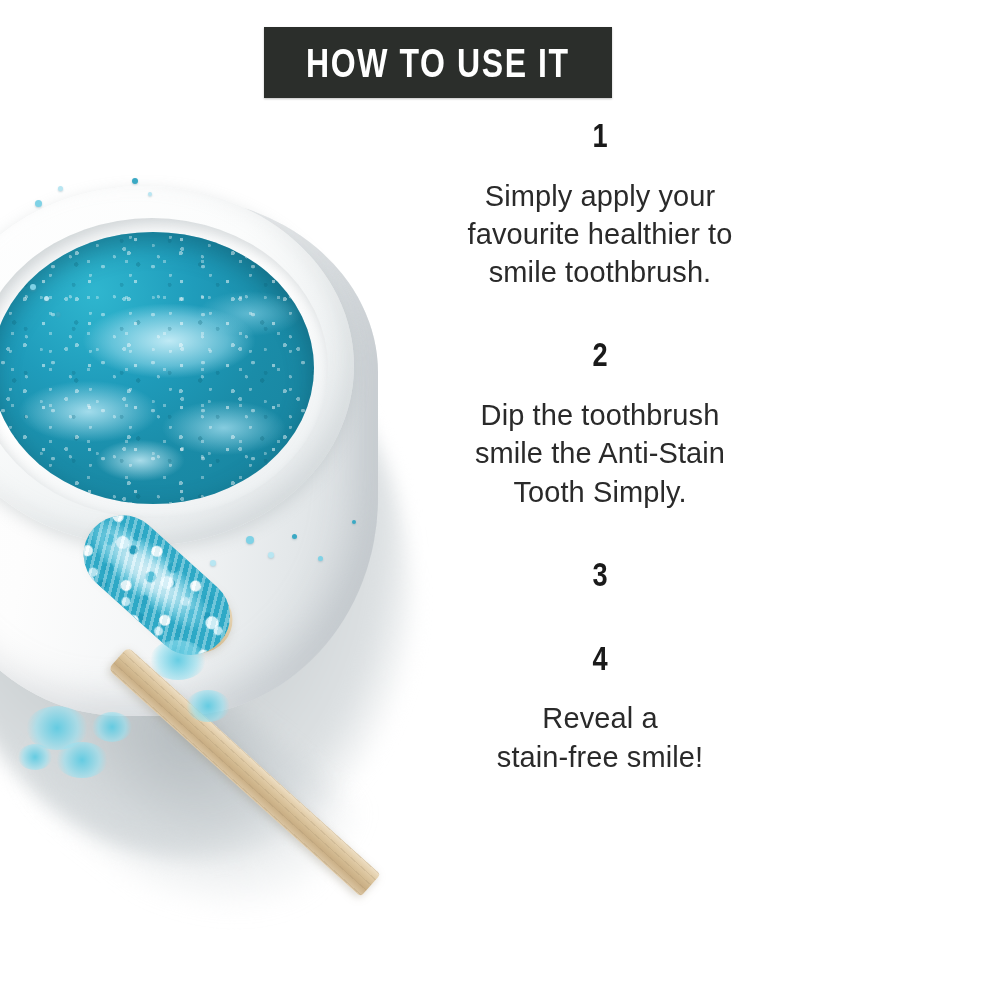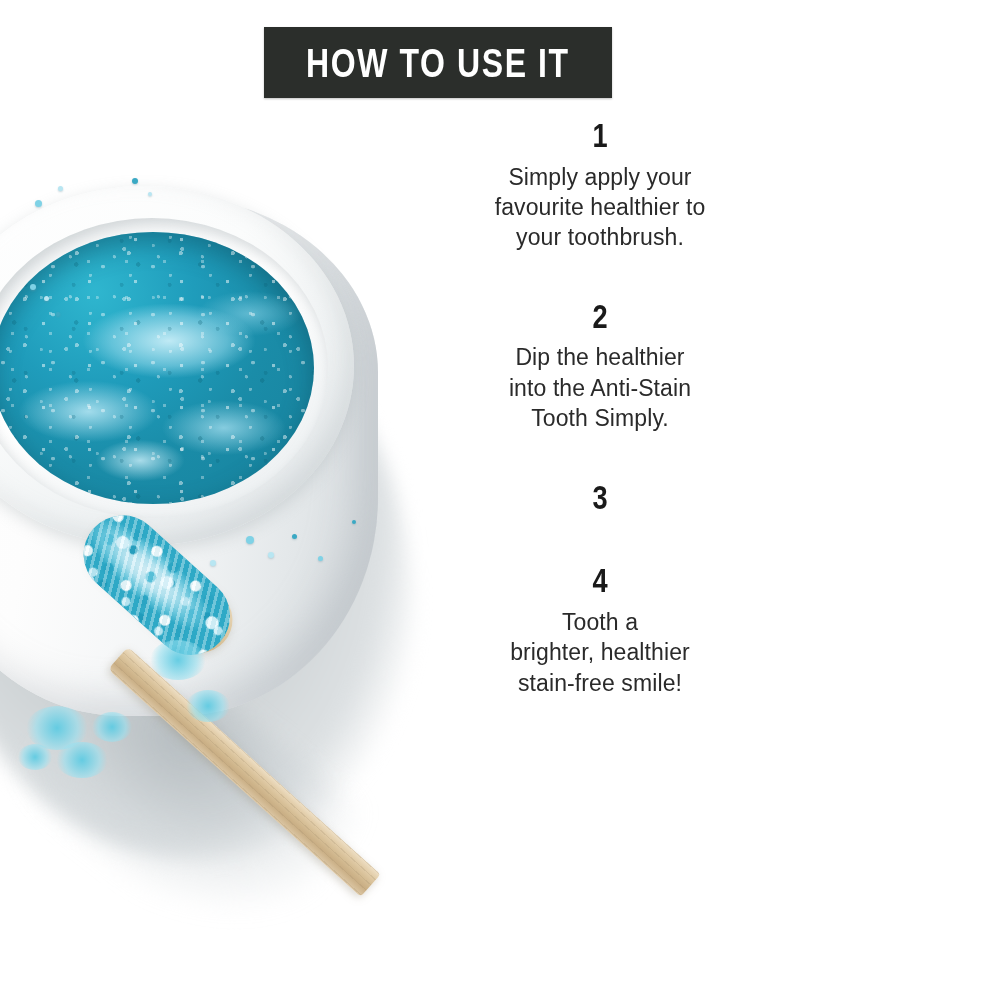--- a/index.html
+++ b/index.html
@@ -175,24 +175,24 @@
     font-weight:700;
     font-size:34px;
     color:#1a1a1a;
     line-height:1.05;
     transform:scaleX(.80);
     display:block;
   }
   .step-body{
     font-family:"Liberation Sans", sans-serif;
     font-weight:400;
-    font-size:23px;
+    font-size:29px;
     color:#2a2a2a;
     line-height:1.32;
-    margin-top:8px;
+    margin-top:23px;
     letter-spacing:.1px;
   }
   .s1{margin-bottom:46px;}
   .s2{margin-bottom:46px;}
   .s3{margin-bottom:48px;}
 </style>
 </head>
 <body>
 
 <div class="stage">
@@ -238,40 +238,39 @@
     <span class="badge-text">HOW TO USE IT</span>
   </div>
 
   <div class="steps">
 
     <div class="step s1">
       <span class="step-num">1</span>
       <div class="step-body">
         <div>Simply apply your</div>
         <div>favourite healthier to</div>
-        <div>your toothbrush.</div>
+        <div>smile toothbrush.</div>
       </div>
     </div>
 
     <div class="step s2">
       <span class="step-num">2</span>
       <div class="step-body">
-        <div>Dip the healthier</div>
-        <div>into the Anti-Stain</div>
+        <div>Dip the toothbrush</div>
+        <div>smile the Anti-Stain</div>
         <div>Tooth Simply.</div>
       </div>
     </div>
 
     <div class="step s3">
       <span class="step-num">3</span>
     </div>
 
     <div class="step s4">
       <span class="step-num">4</span>
       <div class="step-body">
-        <div>Tooth a</div>
-        <div>brighter, healthier</div>
+        <div>Reveal a</div>
         <div>stain-free smile!</div>
       </div>
     </div>
 
   </div>
 </div>
 
 </body></html>

